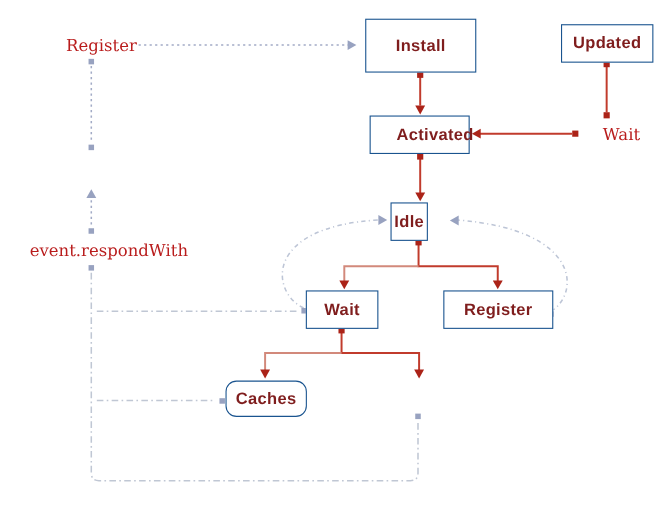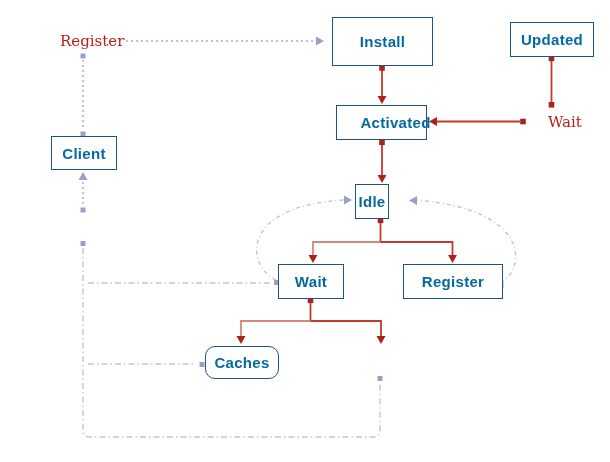--- a/index.html
+++ b/index.html
@@ -3,21 +3,21 @@
 <meta charset="utf-8">
 <style>
   html,body{margin:0;padding:0;background:#ffffff;}
   #stage{
     position:relative;width:610px;height:462px;background:#ffffff;overflow:hidden;
     font-family:"Liberation Sans",sans-serif;
   }
   #edge-layer{position:absolute;left:0;top:0;width:610px;height:462px;z-index:0;}
   .node{
     position:absolute;box-sizing:border-box;background:#ffffff;
-    border:1.6px solid #1a548f;color:#0369a1;
+    border:1.6px solid #1a548f;color:#7f1d1d;
     display:flex;align-items:center;justify-content:center;
     font-weight:bold;font-size:15px;letter-spacing:.3px;z-index:2;
   }
   .node.rounded{border-radius:10px;}
   .edge-label{
     position:absolute;z-index:1;color:#b91c1c;
     font-family:"DejaVu Serif",serif;font-size:15px;white-space:nowrap;
     background:#ffffff;
   }
   
@@ -110,18 +110,18 @@
     </g>
   </svg>
 
   <div class="node" id="n-install">Install</div>
   <div class="node" id="n-updated">Updated</div>
   <div class="node" id="n-activated">Activated</div>
   <div class="node" id="n-idle">Idle</div>
   <div class="node" id="n-fetch">Wait</div>
   <div class="node" id="n-terminate">Register</div>
   <div class="node rounded" id="n-caches">Caches</div>
-  <div class="node" id="n-client">Client</div>
 
   <div class="edge-label" id="lbl-register">Register</div>
   <div class="edge-label" id="lbl-wait">Wait</div>
+  <div class="edge-label" id="lbl-respondwith">event.respondWith</div>
 
 </div>
 
 </body></html>

